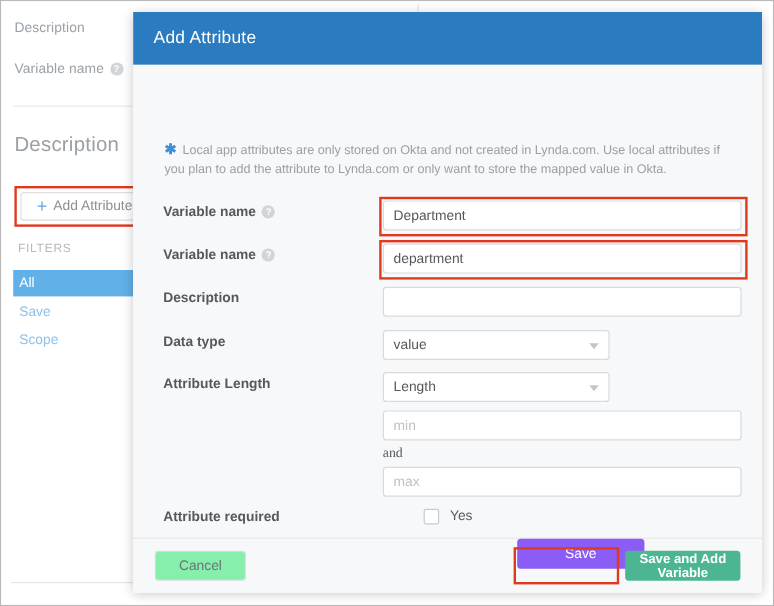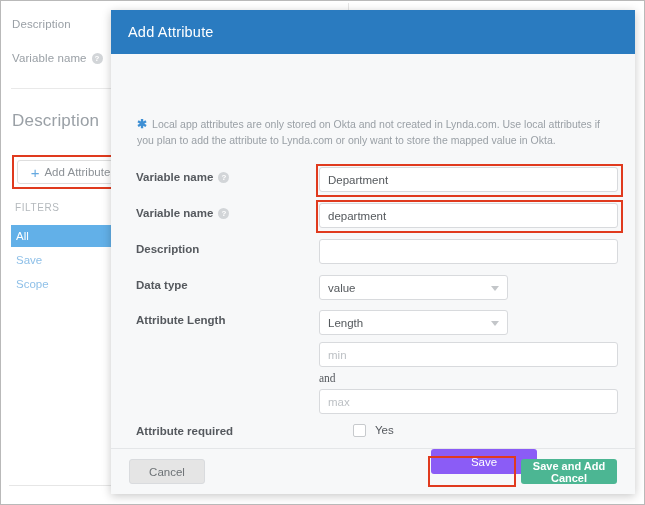--- a/index.html
+++ b/index.html
@@ -262,21 +262,21 @@
     display: flex;
     align-items: center;
     justify-content: center;
     font-family: "Liberation Sans", sans-serif;
     border: none;
     cursor: default;
   }
   .btn-cancel {
     left: 18px; top: 10px;
     width: 76px;
-    background: #e5e5e5;
+    background: #86efac;
     border: 1px solid #d9dbde;
     color: #6d7276;
   }
   .btn-save {
     left: 320px; top: 0;
     width: 106px;
     background: #8b5cf6;
     color: #ffffff;
   }
   .btn-save-another {
@@ -434,17 +434,17 @@
           <span class="cb-label">User personal</span>
         </div>
       </div>
 
     </div>
 
     <div class="modal-footer">
       <button class="btn btn-cancel">Cancel</button>
       <button class="btn btn-save">Save</button>
       <div class="save-highlight"></div>
-      <button class="btn btn-save-another">Save and Add Cancel</button>
+      <button class="btn btn-save-another">Save and Add Variable</button>
     </div>
 
   </div>
 </div>
 
 </body></html>

